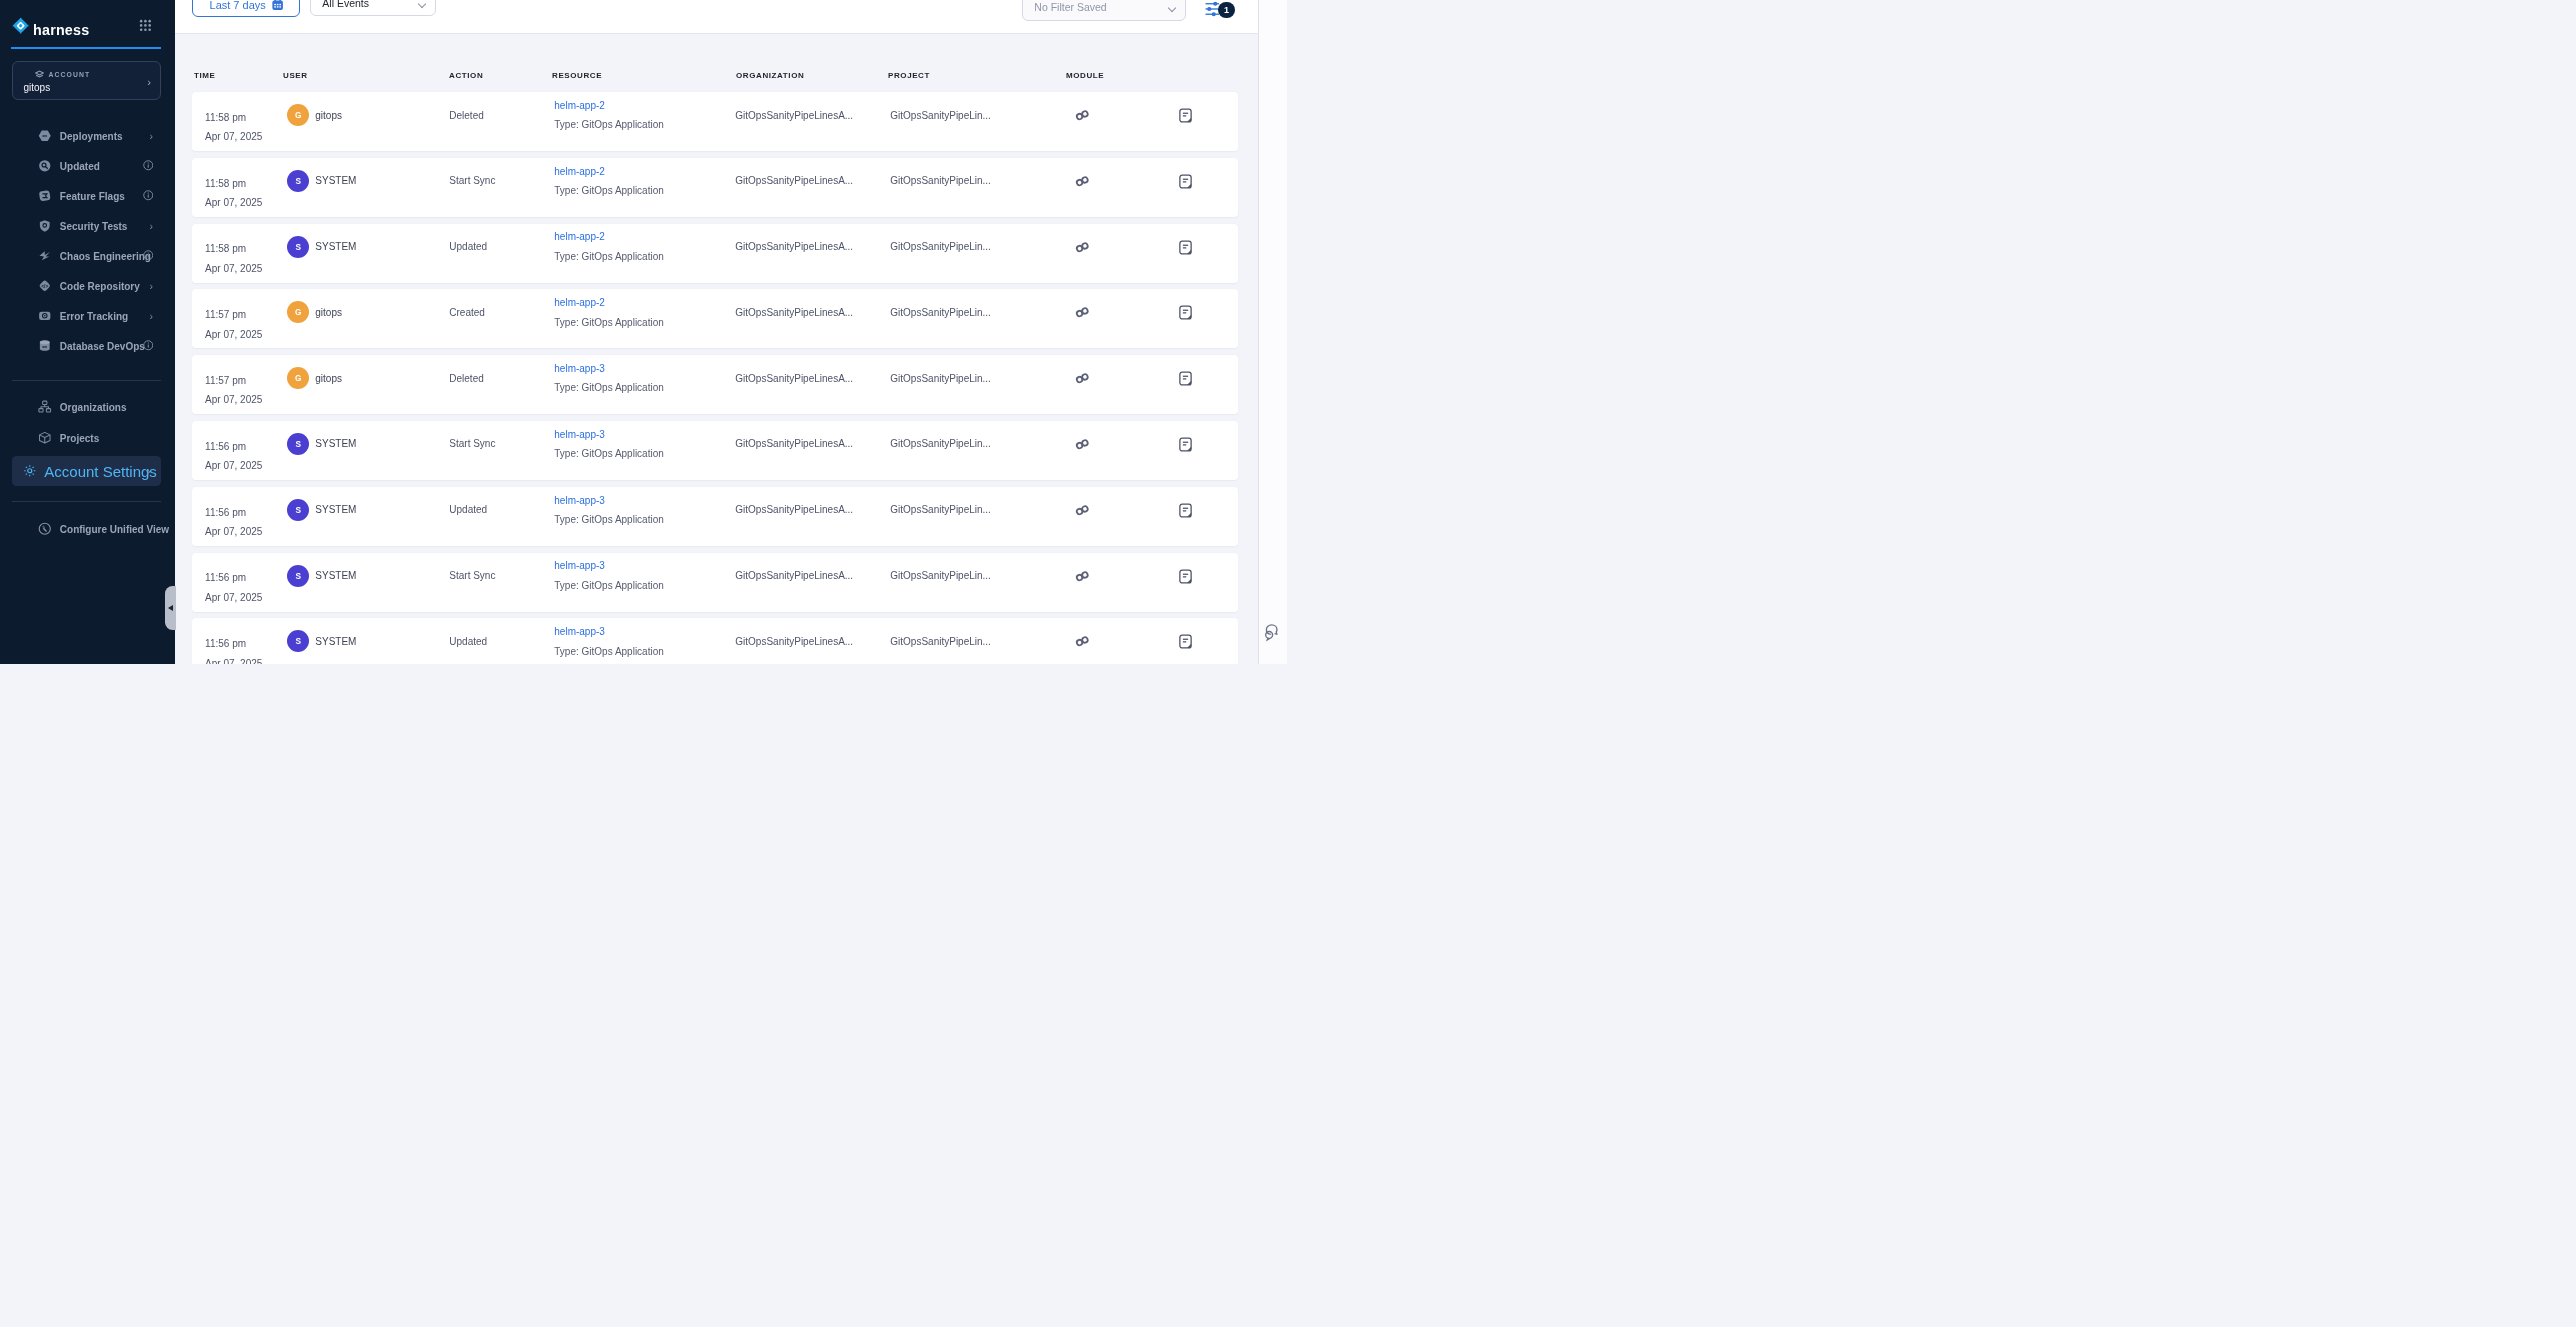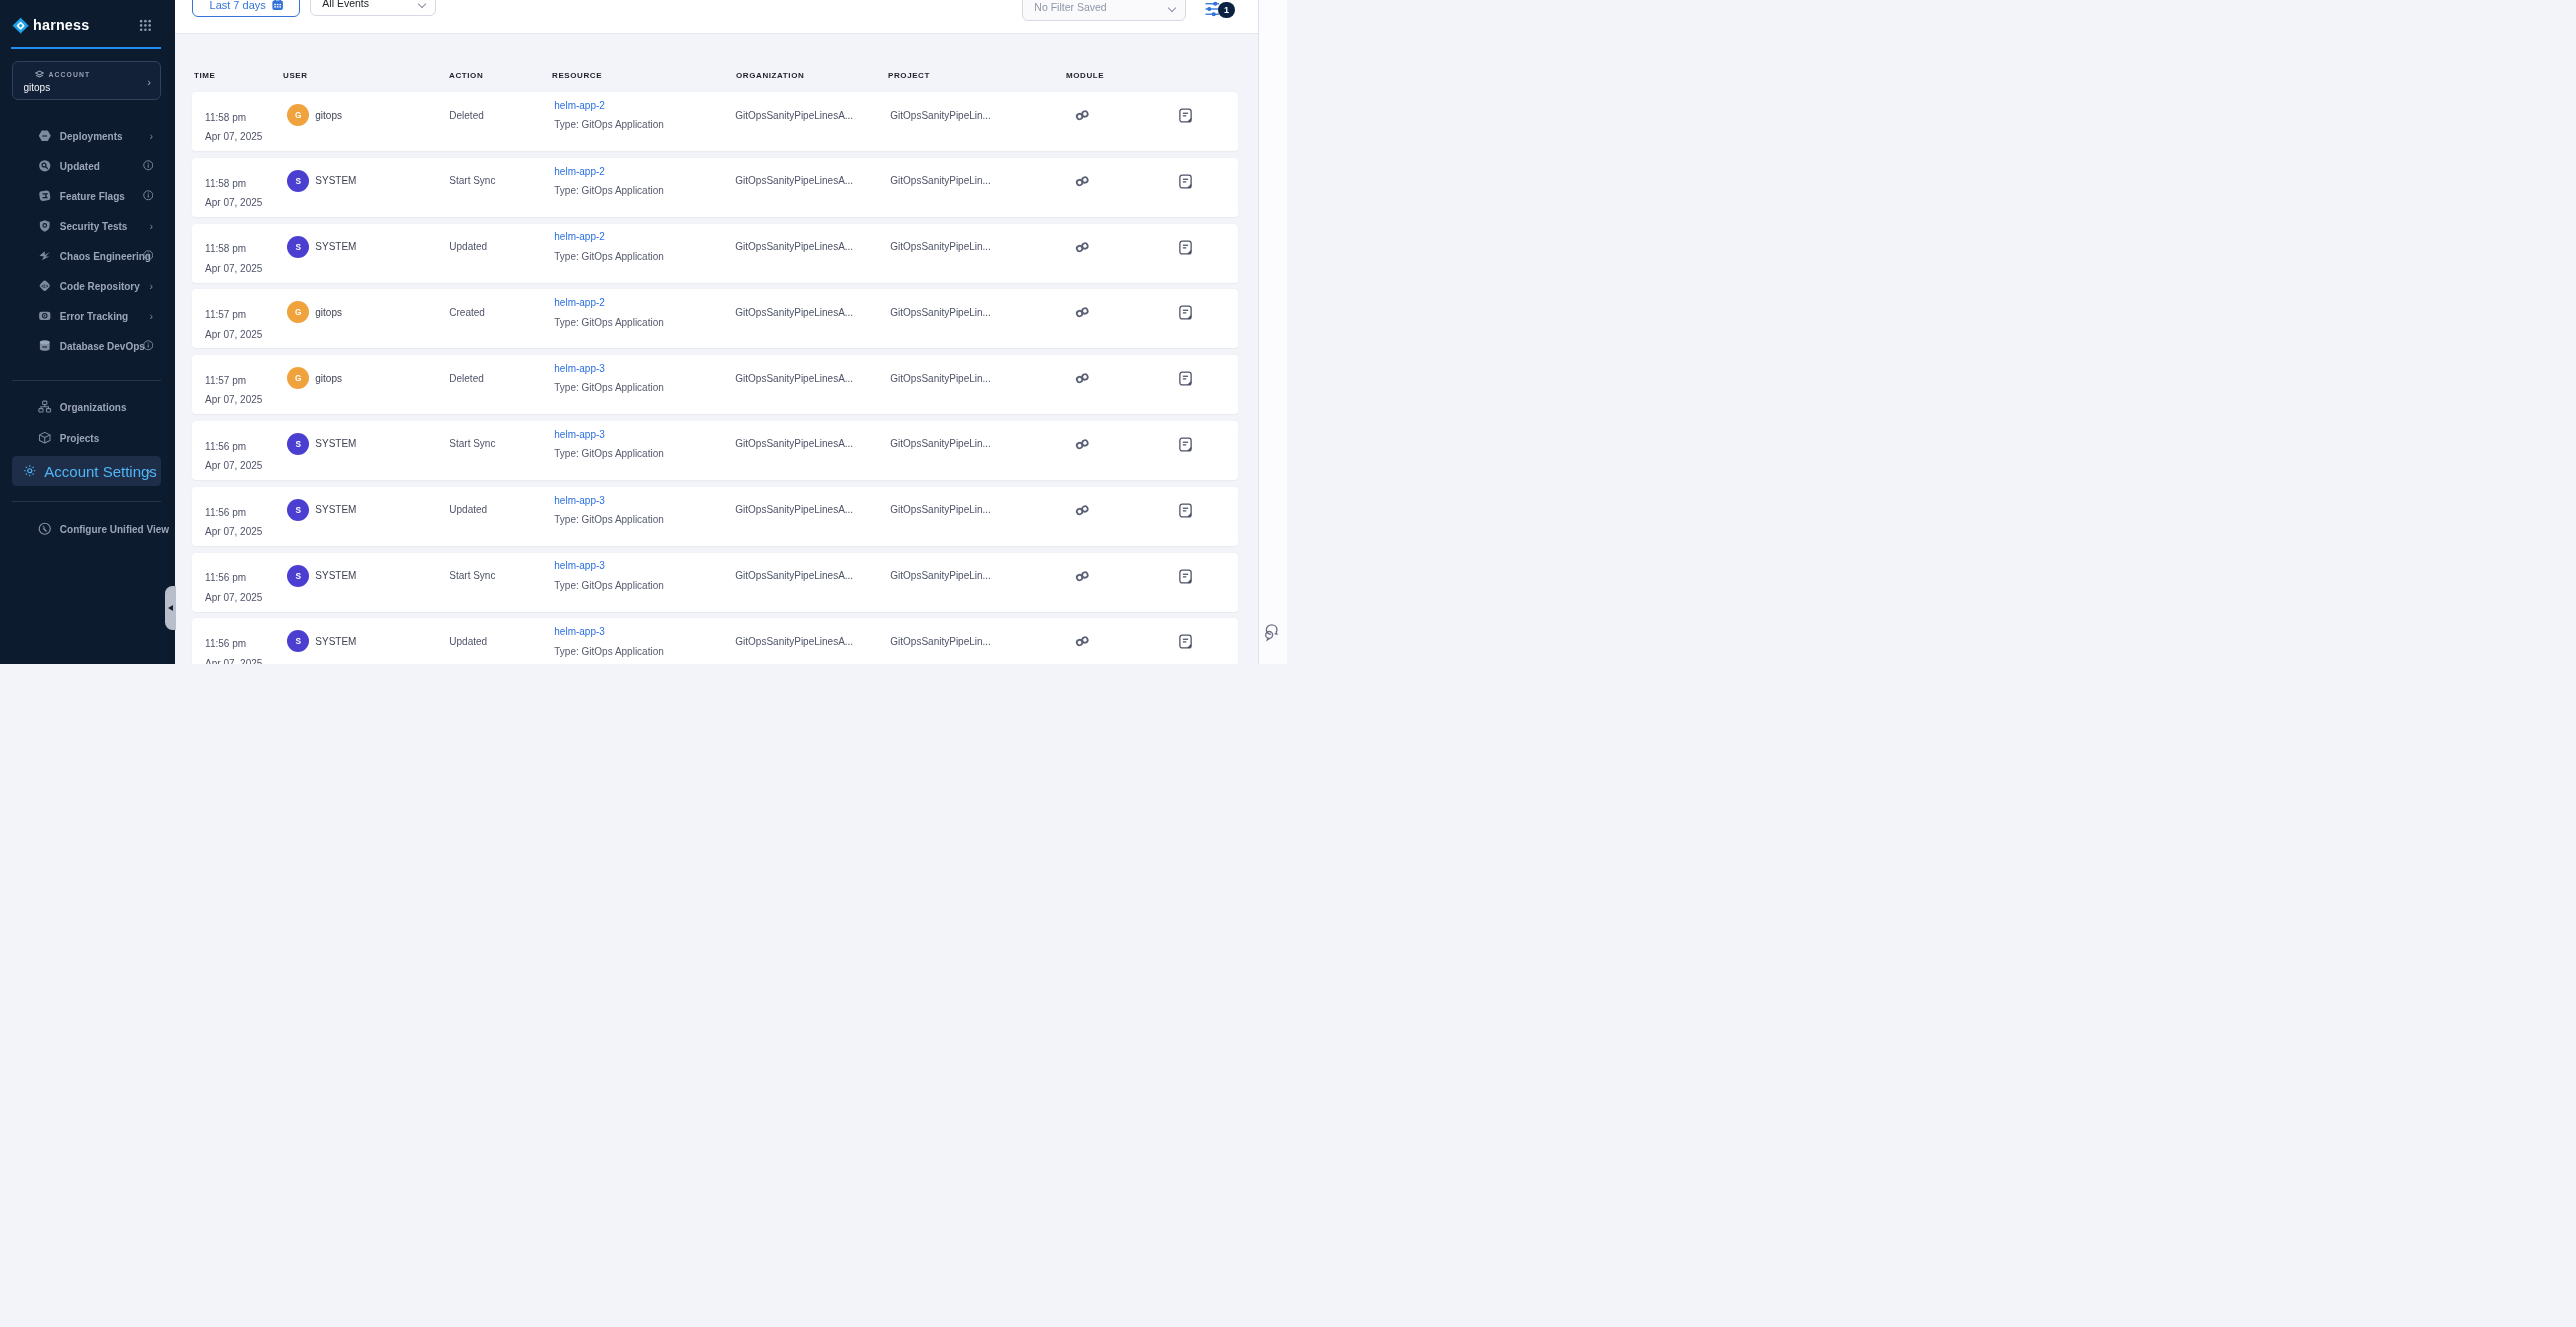--- a/index.html
+++ b/index.html
@@ -1,21 +1,21 @@
 <!DOCTYPE html>
 <html style="font-size:12px"><head>
 <meta charset="utf-8">
 <style>
   * { margin:0; padding:0; box-sizing:border-box; }
   html,body { width:1288px; height:664px; overflow:hidden; }
   body { font-family:"Liberation Sans", sans-serif; background:#F3F4F9; position:relative; }
 
   
   .sidebar { position:absolute; left:0; top:0; width:175px; height:664px; background:#0D1B2E; z-index:5; }
-  .side-head { position:absolute; left:12px; top:16.5px; width:150px; height:21px; display:flex; align-items:flex-start; }
+  .side-head { position:absolute; left:12px; top:16.5px; width:150px; height:21px; display:flex; align-items:flex-end; }
   .brand-text { color:#FFFFFF; font-size:14.3px; font-weight:700; letter-spacing:0.2px; margin-left:3.8px; }
   .grid-icon { position:absolute; right:9.8px; top:2.3px; }
   .blue-line { position:absolute; left:11.3px; top:47px; width:150px; height:2.3px; background:#1F8DF5; }
 
   .account-box { position:absolute; left:12px; top:61px; width:149px; height:39px; background:#132138; border:0.8px solid #32415A; border-radius:6px; }
   .account-label { position:absolute; left:22px; top:7.5px; display:flex; align-items:center; gap:4.5px; }
   .account-label span { color:#98A1B3; font-size:6.8px; font-weight:700; letter-spacing:1.1px; }
   .account-name { position:absolute; left:10.5px; top:19.5px; color:#F2F4F8; font-size:10px; }
   .account-chev { position:absolute; right:9px; top:14.3px; color:#9AA4B6; font-size:11.3px; }
 

